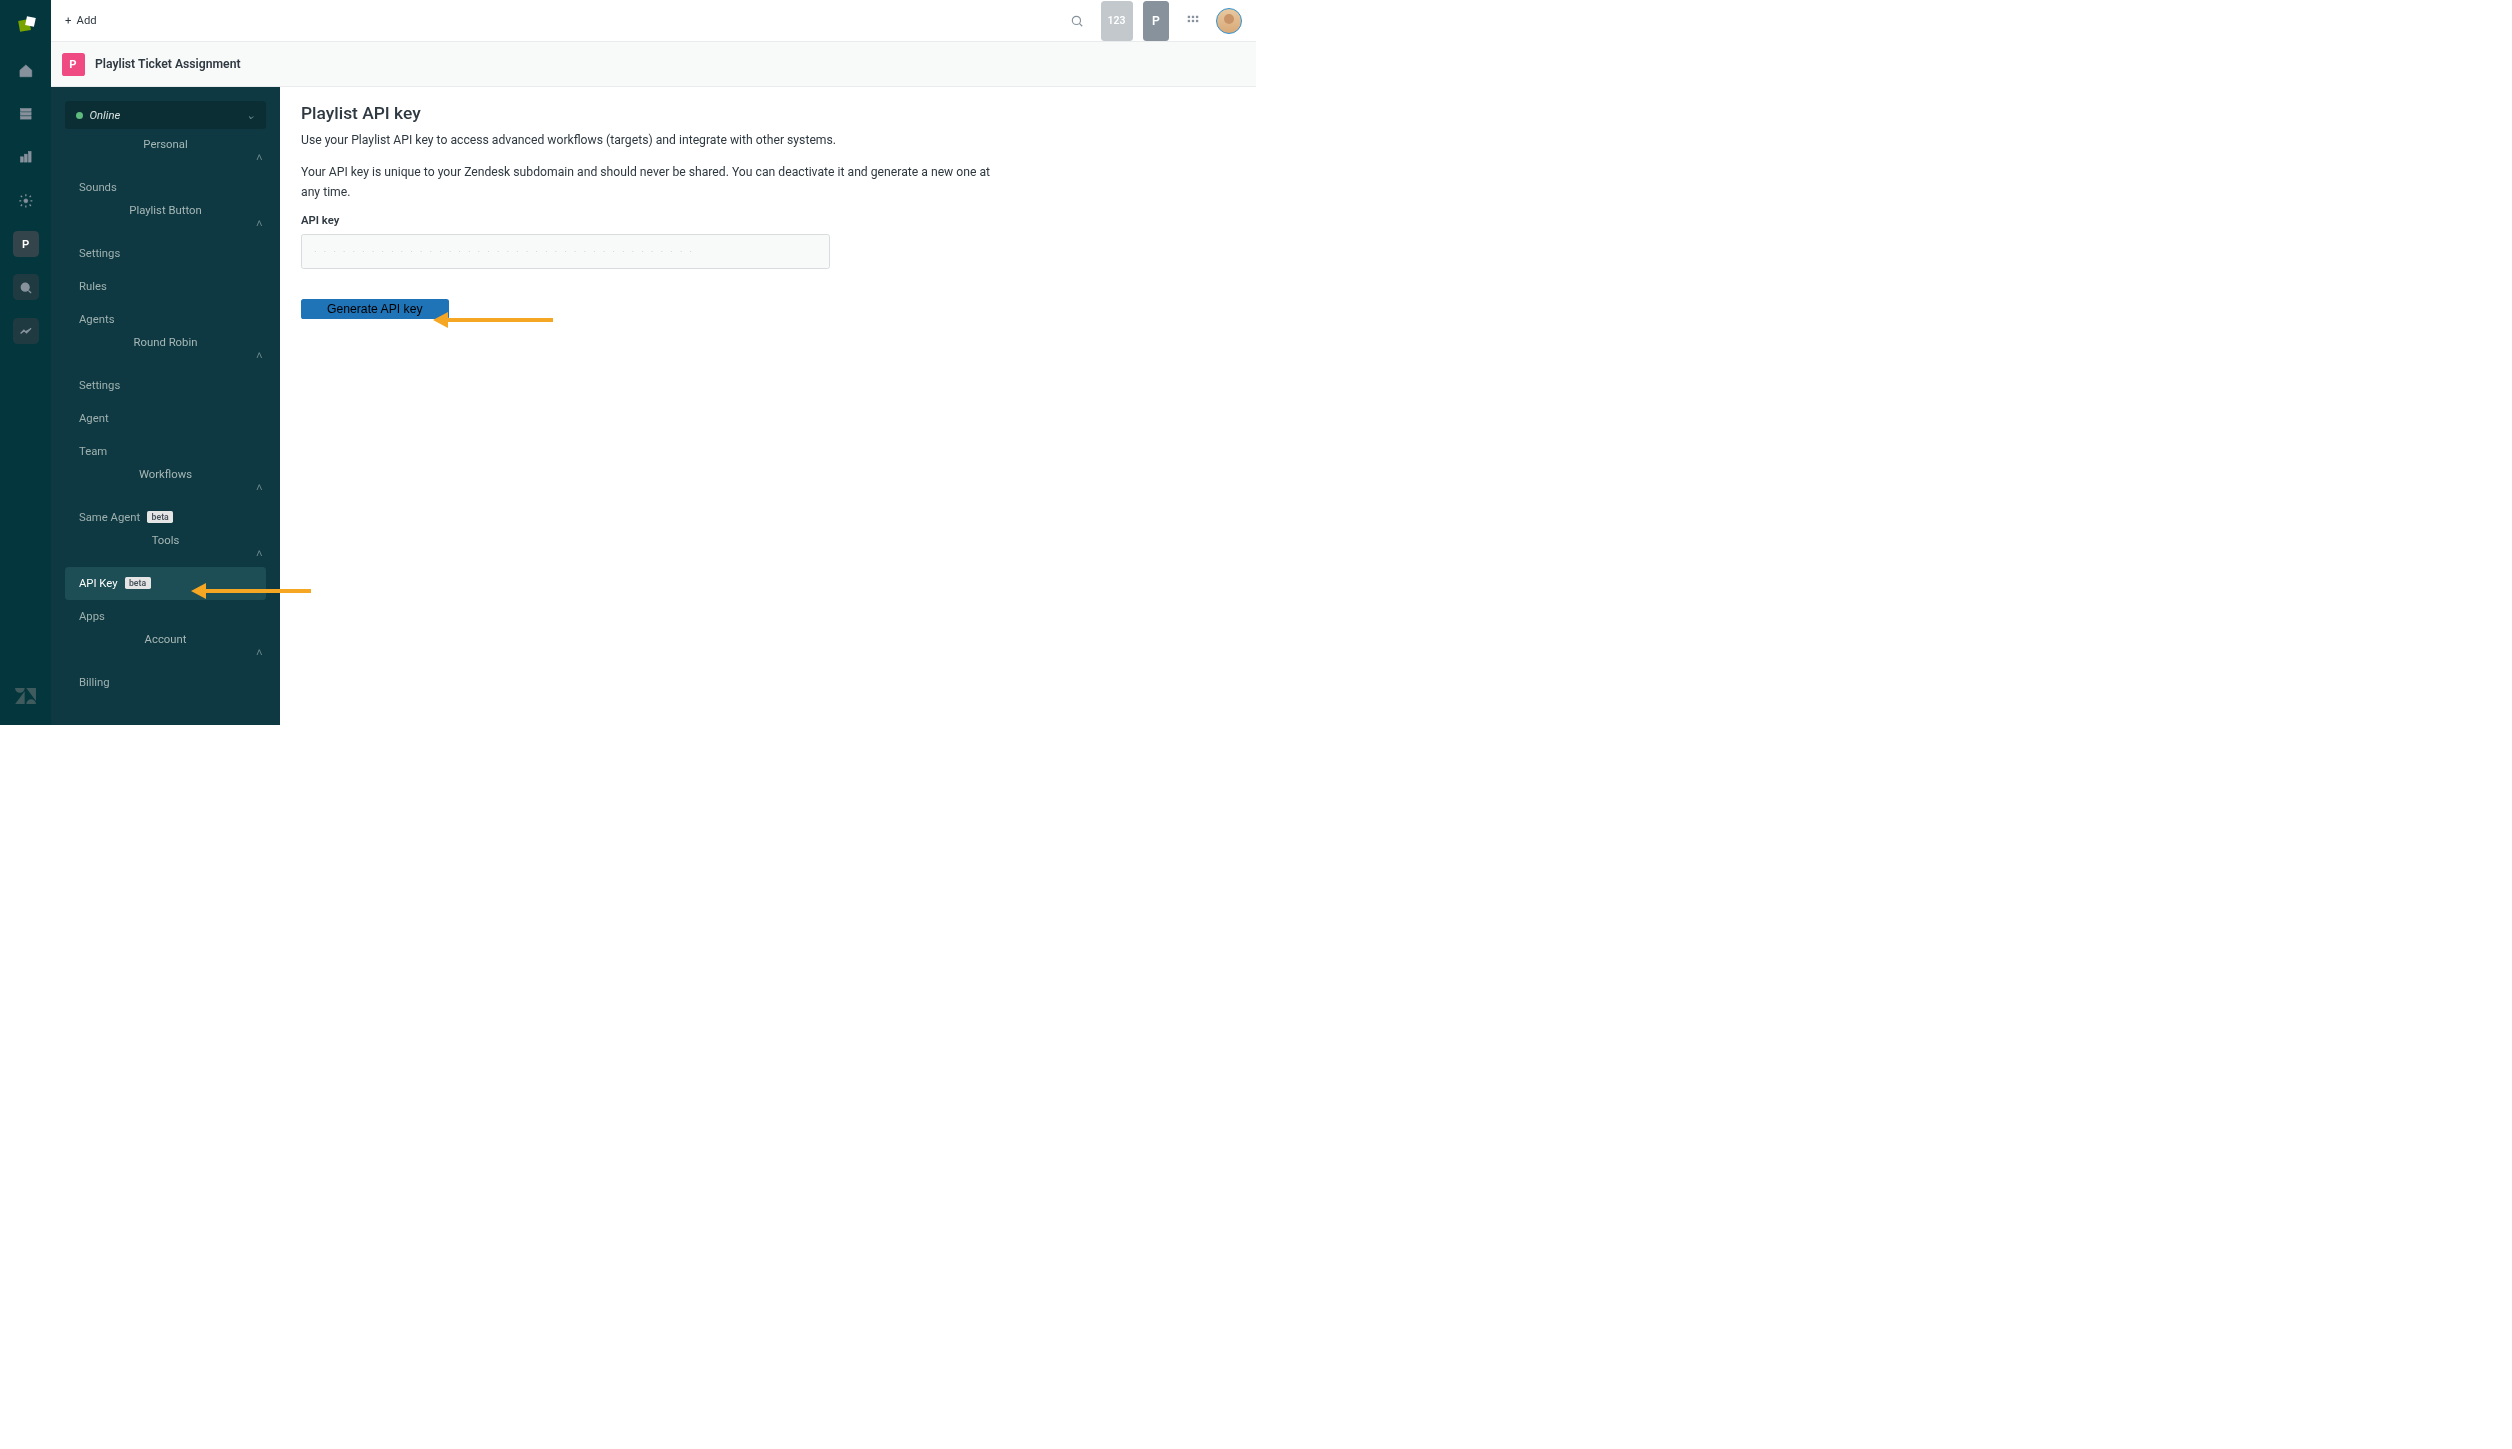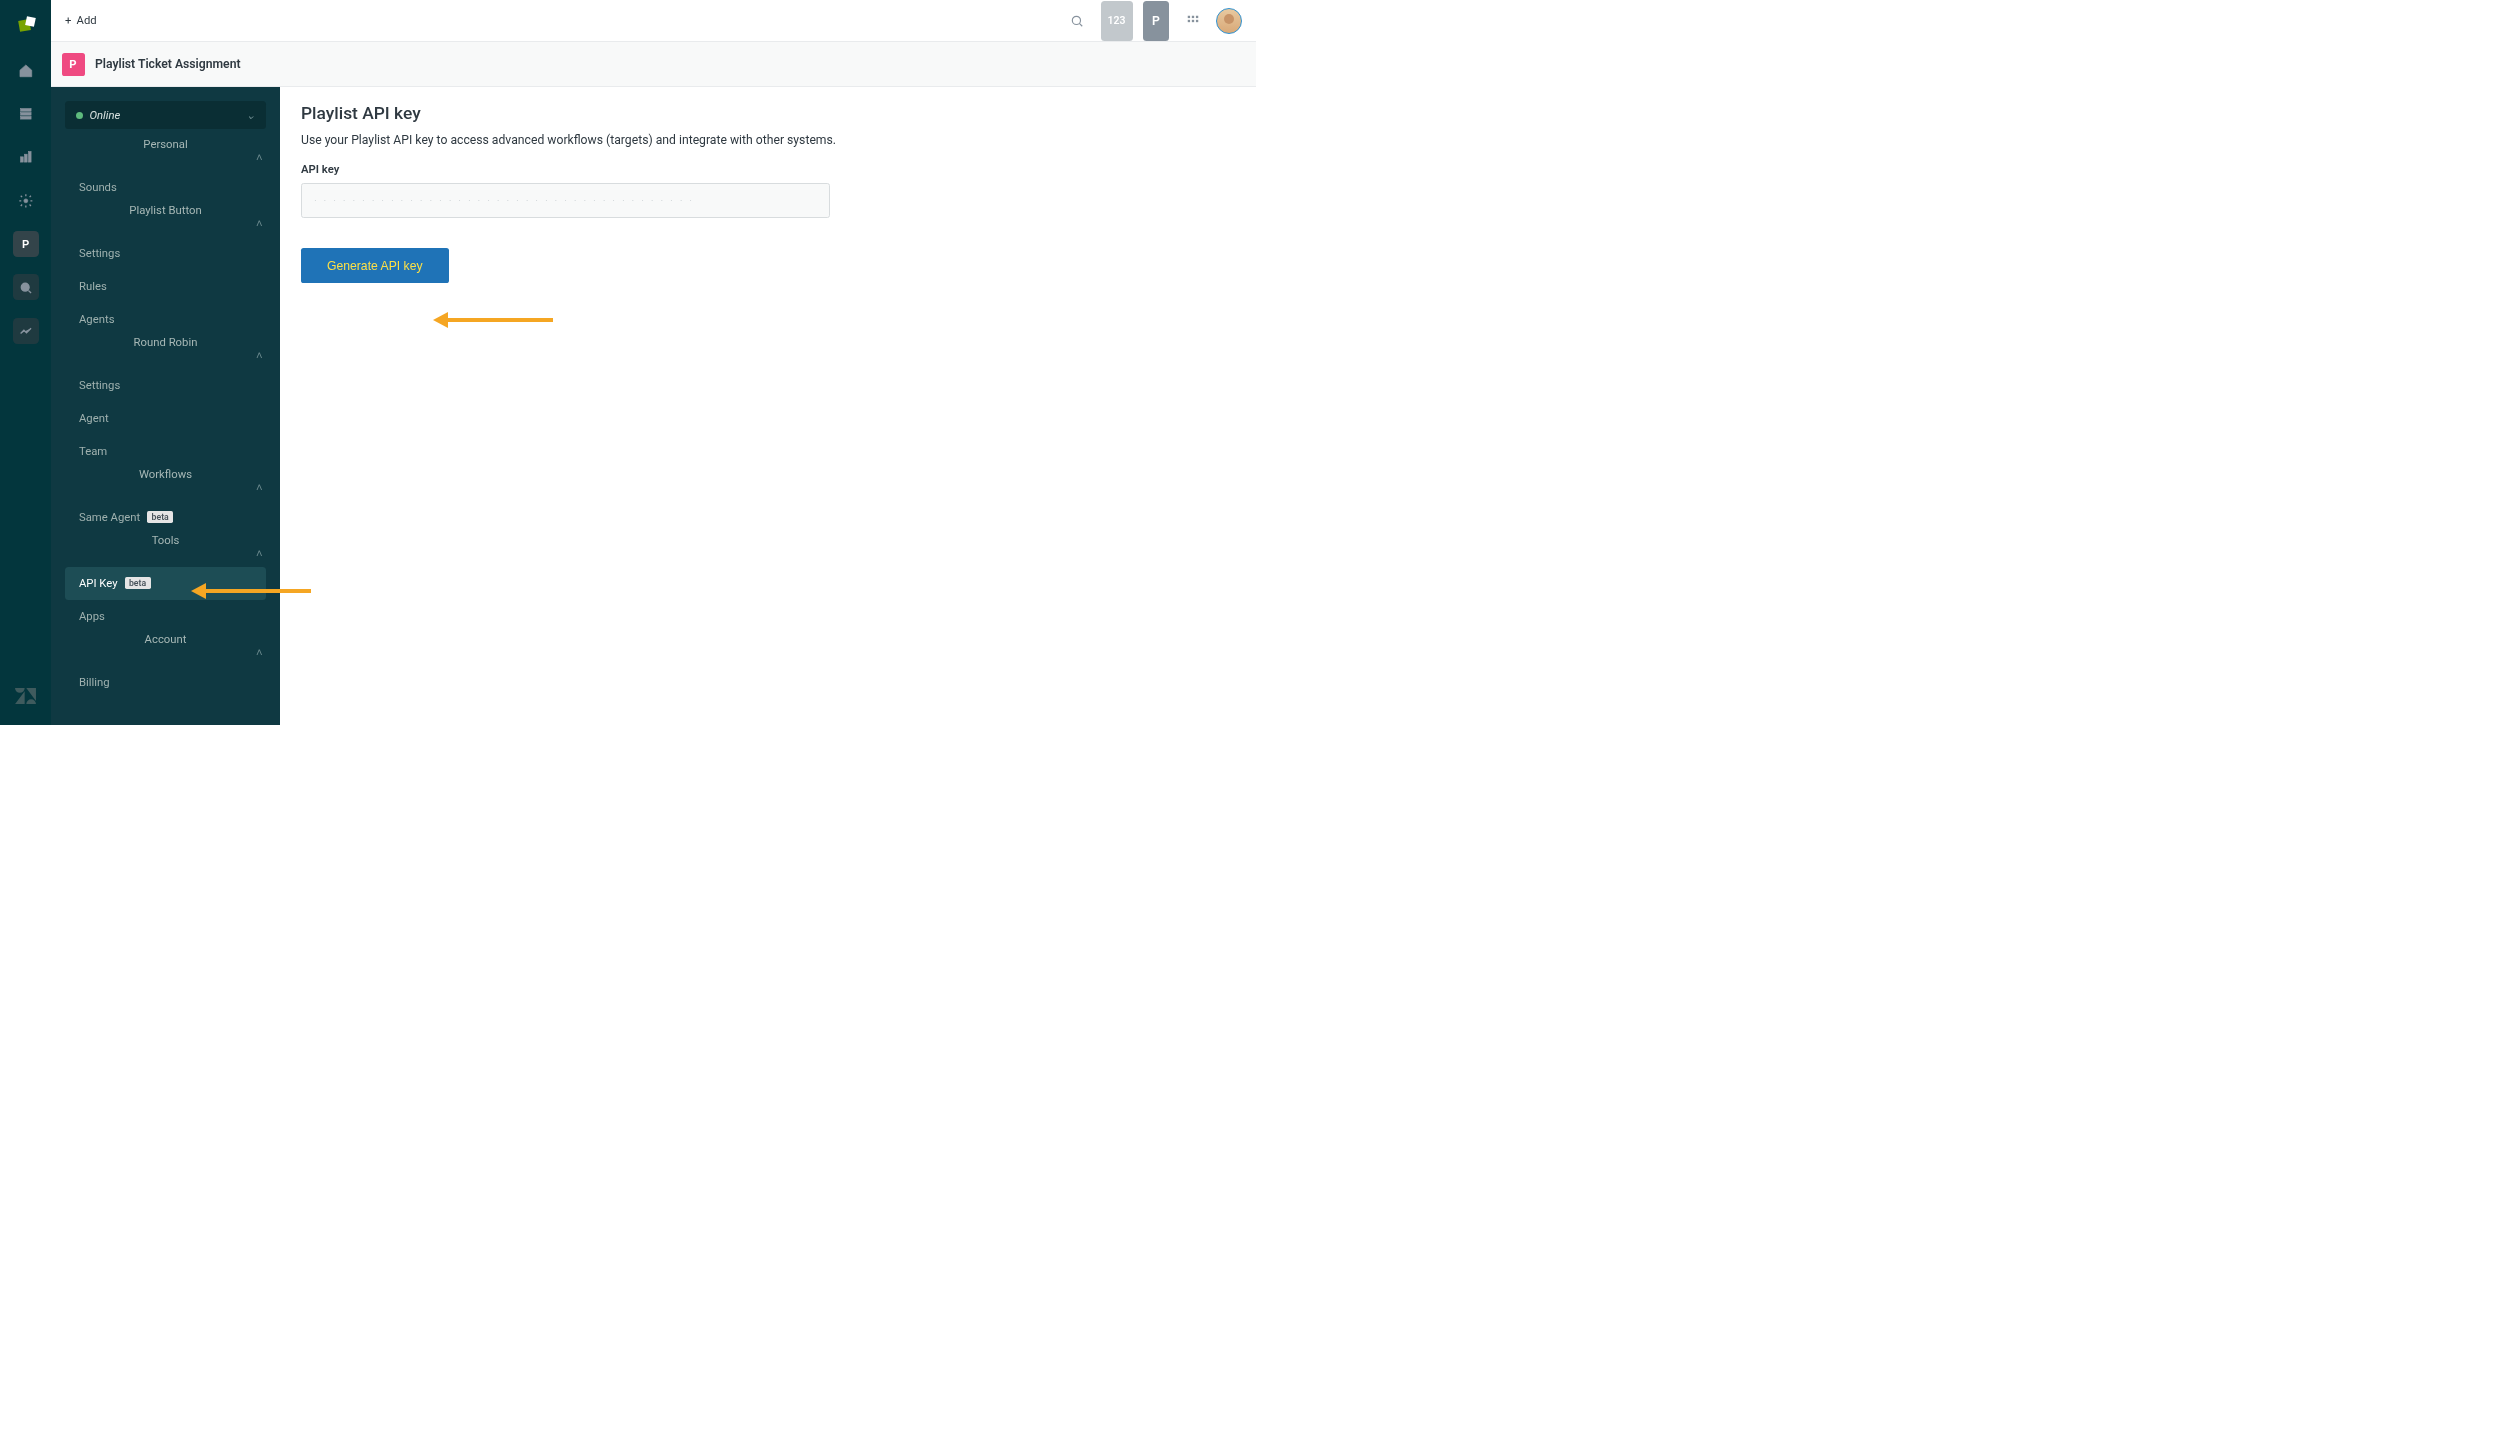--- a/index.html
+++ b/index.html
@@ -48,21 +48,21 @@
   .section-head .chev{margin-left:auto;color:#6b8a8e;}
   .sub-item{height:33px;display:flex;align-items:center;padding:0 3.5px 0 14px;color:#9fb1af;cursor:pointer;border-radius:3.5px;gap:7px;}
   .sub-item.active{background:#1d4d55;color:#fff;}
   .beta{background:#e5e5e5;color:#49545c;font-size:8.7px;font-weight:600;padding:0.9px 4.4px;border-radius:1.7px;}
 
   .content{flex:1;padding:15.7px 21px;overflow:auto;color:#2f3941;}
   .content h1{font-size:17.4px;font-weight:500;margin-bottom:8.7px;}
   .content p{font-size:12.2px;line-height:1.6;margin-bottom:12.2px;max-width:698px;color:#2f3941;}
   .label{font-size:11.3px;font-weight:600;margin:8.7px 0 7px;display:block;}
   .key-field{width:529px;height:35px;border:0.9px solid #d8dcde;background:#f8f9f9;border-radius:2.6px;display:flex;align-items:center;padding:0 12.2px;color:#c2c8cc;letter-spacing:2.6px;font-size:8.7px;}
-  .gen-btn{margin-top:30px;background:#1f73b7;color:#fde047;border:none;height:35px;padding:0 26px;font-size:12.2px;border-radius:2.6px;cursor:pointer;}
+  .gen-btn{margin-top:30px;background:#1f73b7;color:#000000;border:none;height:20px;padding:0 26px;font-size:12.2px;border-radius:2.6px;cursor:pointer;}
 
   
   .arrow{position:absolute;display:flex;align-items:center;}
   .arrow .line{height:3.5px;background:#f5a623;}
   .arrow .head{width:0;height:0;border-top:8.7px solid transparent;border-bottom:8.7px solid transparent;border-right:15.7px solid #f5a623;}
   .content-wrap{position:relative;}
 </style>
 </head>
 <body>
 
@@ -230,20 +230,21 @@
         <span class="chev">˄</span>
       </div>
       <div class="sub-item">
           <span>Billing</span>
         </div>
     </div>
 
     <div class="content">
       <h1>Playlist API key</h1>
       <p>Use your Playlist API key to access advanced workflows (targets) and integrate with other systems.</p>
+      <p>Your API key is unique to your Zendesk subdomain and should never be shared. You can deactivate it and generate a new one at any time.</p>
       <span class="label">API key</span>
       <div class="key-field">
           <span>· · · · · · · · · · · · · · · · · · · · · · · · · · · · · · · · · · · · · · · ·</span>
         </div>
       <button class="gen-btn"><span>Generate API key</span></button>
     </div>
 
     <div class="arrow" style="left:382px;top:225px;">
       <div class="head"></div>
         <div class="line" style="width:105px;"></div>

